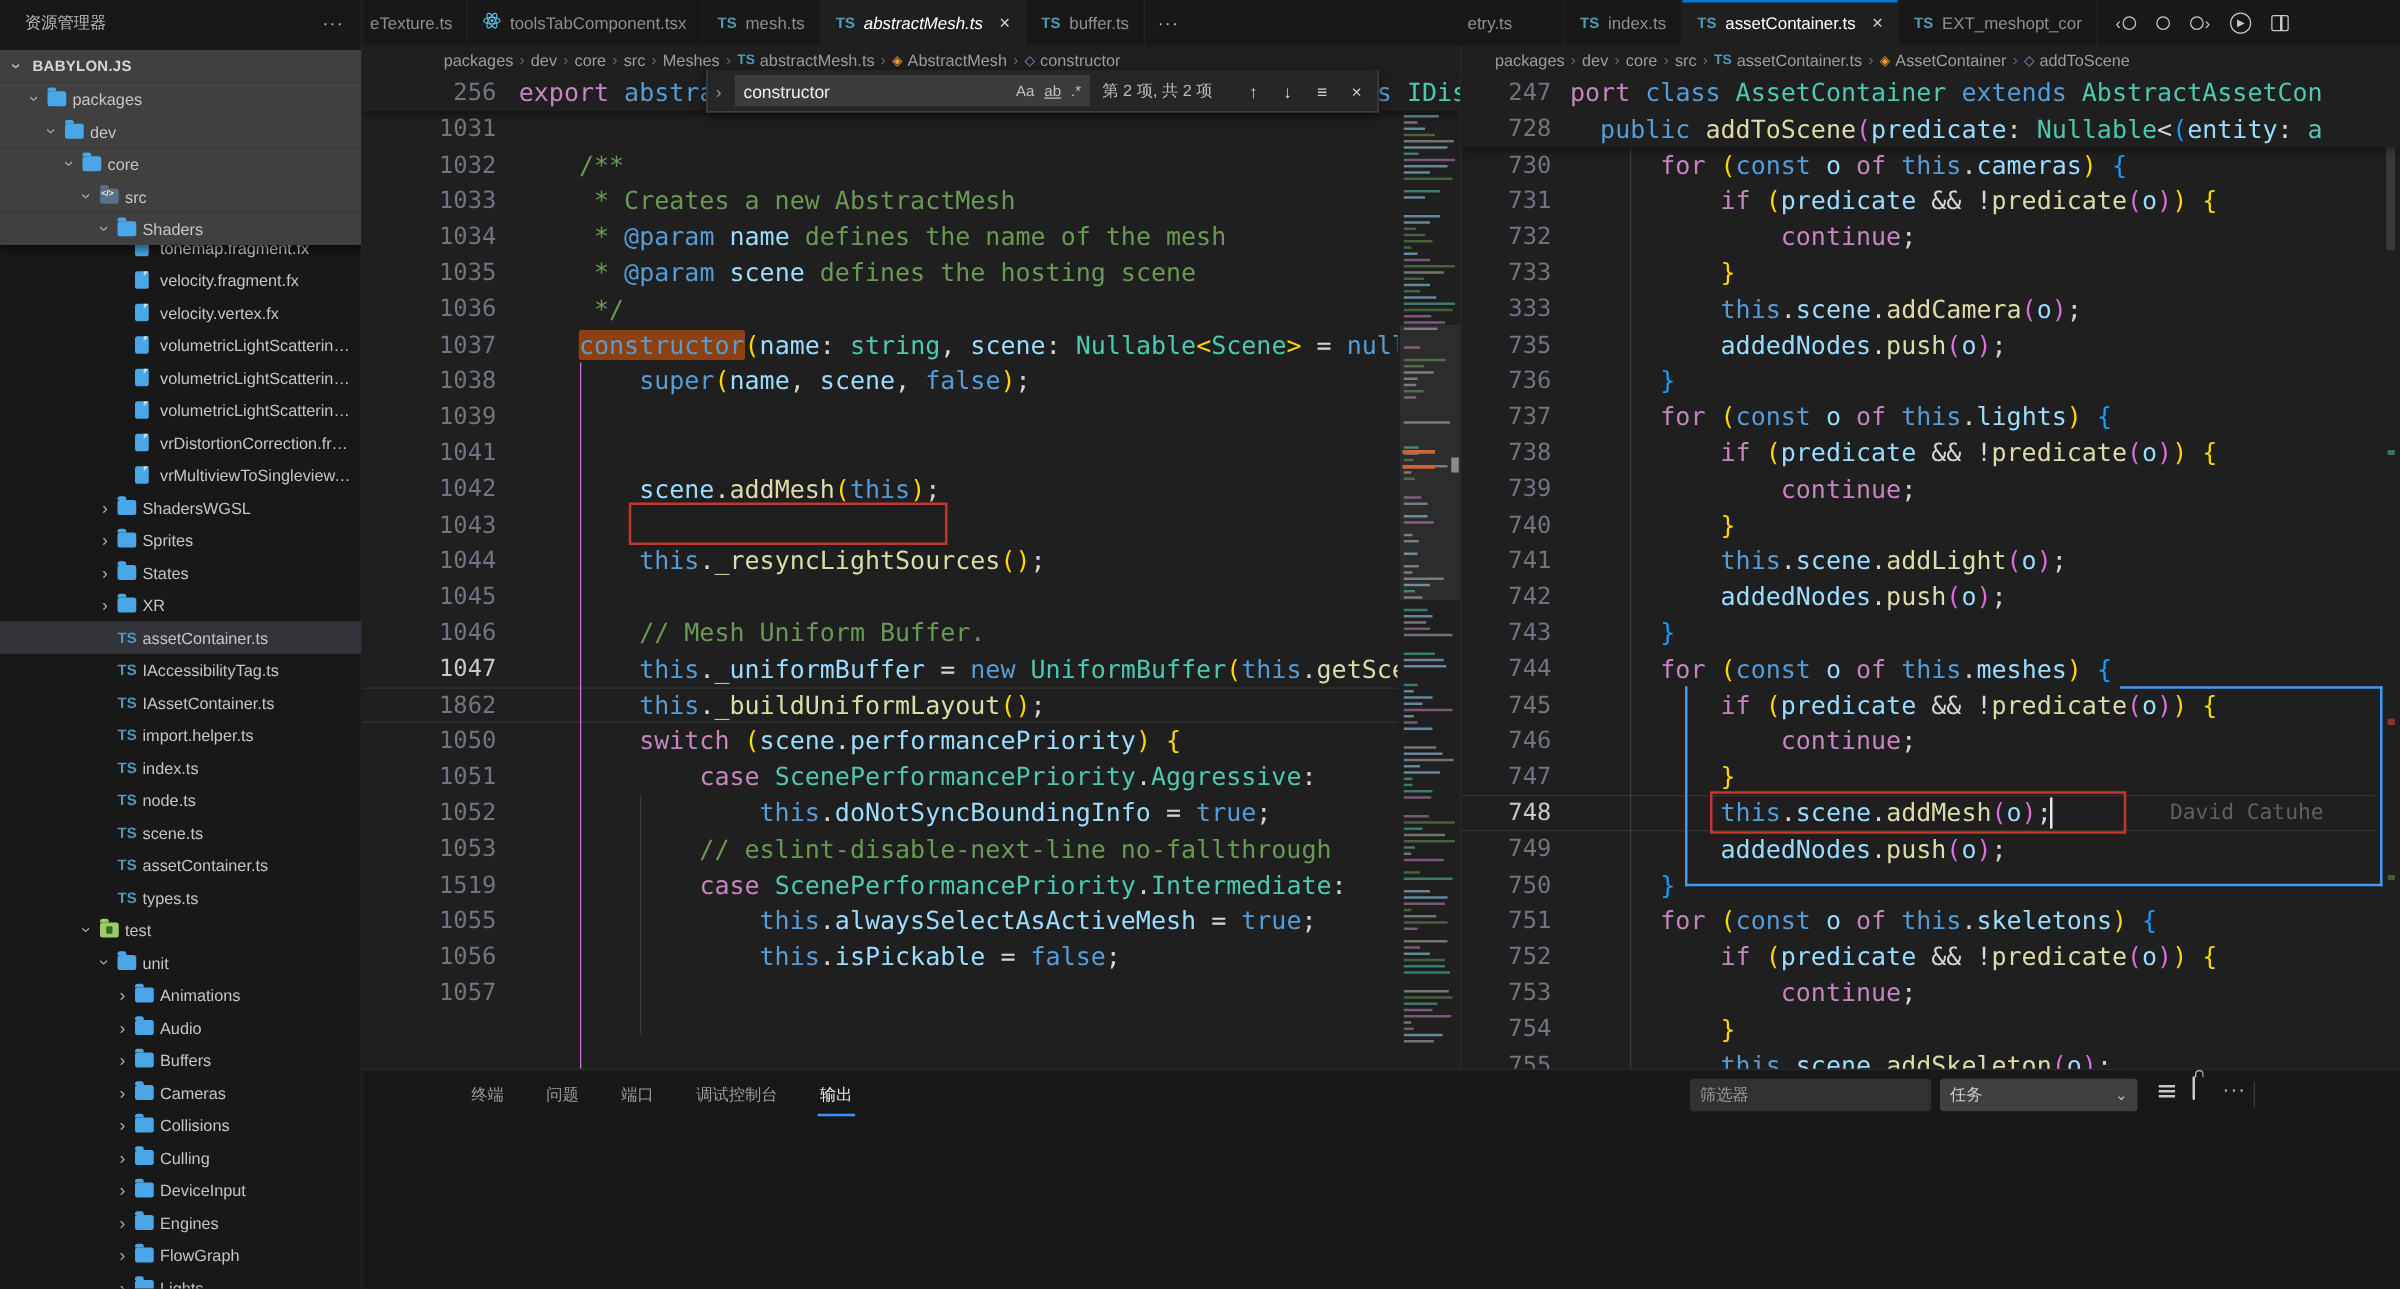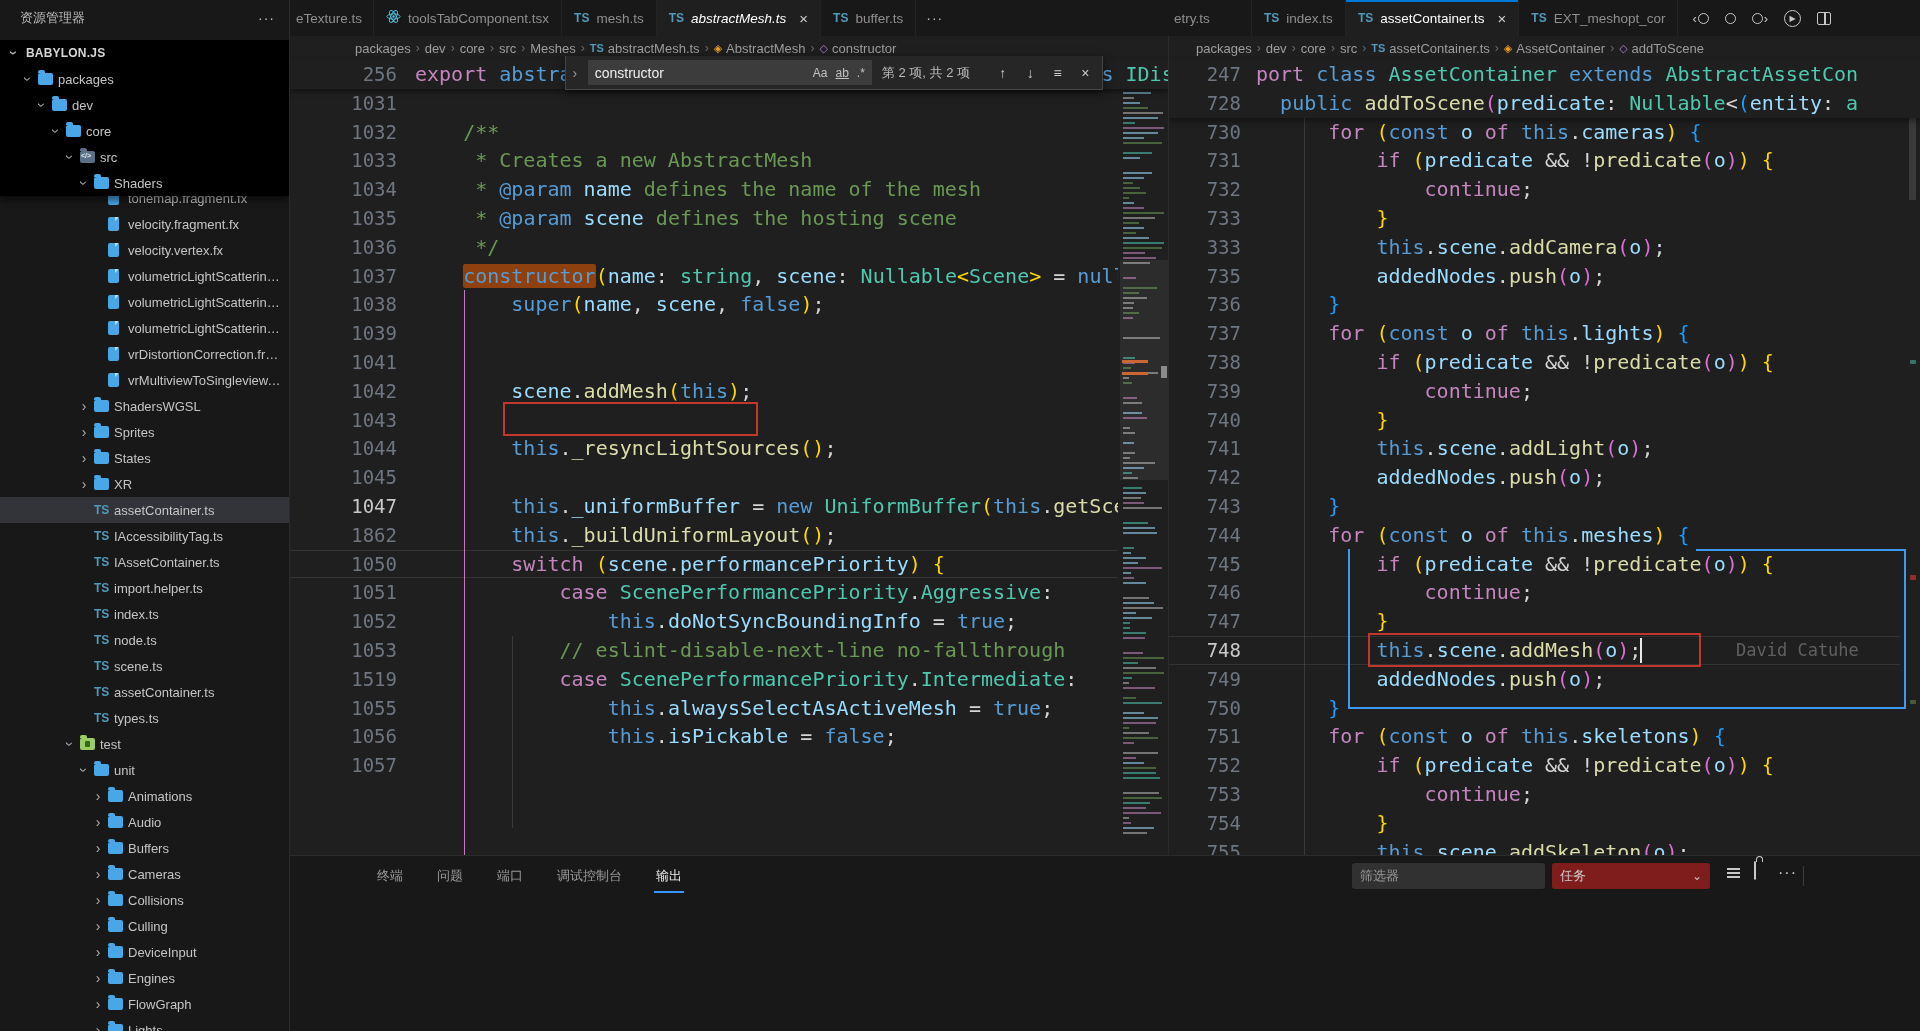--- a/index.html
+++ b/index.html
@@ -11,21 +11,21 @@
   .sb-head{height:36px;display:flex;align-items:center;padding:0 14px 0 20px;font-size:13px;color:#bcbcbc}
   .sb-more{margin-left:auto;color:#c0c0c0;cursor:pointer;letter-spacing:1px;font-size:14px}
   .tree{position:absolute;top:40px;left:0;right:0;bottom:0}
   .trow{height:26px;display:flex;align-items:center;font-size:13px;color:#c5c5c5;white-space:nowrap;position:relative;cursor:pointer}
   .trow.sel{background:#33333a}
   .trow.root{font-weight:700;font-size:12px;color:#d6d6d6;letter-spacing:.2px}
   .trow .chev{position:absolute;color:#b0b0b0;font-size:14px;width:12px;text-align:center}
   .trow .chev.down{transform:rotate(90deg)}
   .trow .lbl{position:absolute;overflow:hidden;text-overflow:ellipsis;white-space:nowrap;right:6px}
   .trow .ticon{position:absolute}
-  .st{position:relative;z-index:3;background:#000000}
+  .st{position:relative;z-index:3;background:#404040}
   .st.last{box-shadow:0 5px 6px rgba(0,0,0,.45)}
   .clipped{margin-top:-11px;position:relative;z-index:1}
   .ic-folder{width:15px;height:12px;background:#49a7e8;border-radius:2px;position:relative}
   .ic-folder::before{content:"";position:absolute;top:-3px;left:0;width:7px;height:3px;background:#49a7e8;border-radius:2px 2px 0 0}
   .ic-src{background:#5a7086}.ic-src::before{background:#5a7086}
   .ic-src::after{content:"</>";position:absolute;left:1px;top:1px;font-size:7px;color:#e3ecf3;font-weight:700}
   .ic-test{background:#9ccc65}.ic-test::before{background:#9ccc65}
   .ic-test::after{content:"";position:absolute;left:5px;top:3px;width:5px;height:6px;background:#33691e;border-radius:1px}
   .ic-file{width:11px;height:14px;background:#49a7e8;border-radius:2px;position:relative}
   .ic-file::before{content:"";position:absolute;top:0;right:0;border-left:4px solid rgba(255,255,255,.65);border-bottom:4px solid transparent}
@@ -105,21 +105,21 @@
   .ruler{position:absolute;top:24px;bottom:0;right:0;width:14px;z-index:2}
   .rmark{position:absolute;border-radius:1px}
 
   
   .panel{position:absolute;top:855px;left:0;width:1630px;height:176px;background:#181818;border-top:1px solid #2b2b2b}
   .panel-head{position:relative;height:40px;display:flex;align-items:center}
   .ptab{font-size:13px;color:#9a9a9a;cursor:pointer;position:relative;padding:4px 2px;white-space:nowrap}
   .ptab.active{color:#e9e9e9}
   .ptab.active::after{content:"";position:absolute;left:0;right:0;bottom:-4px;height:2px;background:#3794ff}
   .pfilter{position:absolute;left:1062px;top:7px;width:193px;height:26px;background:#313131;border-radius:3px;color:#9a9a9a;font-size:13px;display:flex;align-items:center;padding:0 8px}
-  .ptask{position:absolute;left:1262px;top:7px;width:158px;height:26px;background:#7f1d1d;border-radius:3px;color:#cccccc;font-size:13px;display:flex;align-items:center;padding:0 8px;cursor:pointer}
+  .ptask{position:absolute;left:1262px;top:7px;width:158px;height:26px;background:#404040;border-radius:3px;color:#cccccc;font-size:13px;display:flex;align-items:center;padding:0 8px;cursor:pointer}
   .ptask .chev{margin-left:auto;color:#c0c0c0;font-size:12px}
   .pico{position:absolute;top:11px;color:#c8c8c8;cursor:pointer}
   .ico-clear{width:13px;height:11px;position:relative}
   .ico-clear::before{content:"";position:absolute;left:0;top:1px;width:13px;height:1.6px;background:#c8c8c8;box-shadow:0 4px 0 #c8c8c8,0 8px 0 #c8c8c8}
   .ico-lock{width:11px;height:8px;border:1.4px solid #c8c8c8;border-radius:1px;position:relative;margin-top:5px}
   .ico-lock::before{content:"";position:absolute;left:1px;top:-6px;width:5px;height:5px;border:1.4px solid #c8c8c8;border-bottom:none;border-radius:4px 4px 0 0}
   .pdivider{position:absolute;left:1513px;top:10px;width:1px;height:20px;background:#3c3c3c}
 </style>
 </head>
 <body>
@@ -427,20 +427,21 @@
             <div class="crow"><span class="ln">1035</span><span class="ct"><span class="tk-c">     * </span><span class="tk-k">@param</span><span class="tk-c"> </span><span class="tk-v">scene</span><span class="tk-c"> defines the hosting scene</span></span></div>
             <div class="crow"><span class="ln">1036</span><span class="ct"><span class="tk-c">     */</span></span></div>
             <div class="crow"><span class="ln">1037</span><span class="ct"><span class="tk-p">    </span><span class="tk-k tk-hl">constructor</span><span class="tk-b1">(</span><span class="tk-v">name</span><span class="tk-p">: </span><span class="tk-t">string</span><span class="tk-p">, </span><span class="tk-v">scene</span><span class="tk-p">: </span><span class="tk-t">Nullable</span><span class="tk-b1">&lt;</span><span class="tk-t">Scene</span><span class="tk-b1">&gt;</span><span class="tk-p"> = </span><span class="tk-k">null</span></span></div>
             <div class="crow"><span class="ln">1038</span><span class="ct"><span class="tk-p">        </span><span class="tk-k">super</span><span class="tk-b1">(</span><span class="tk-v">name</span><span class="tk-p">, </span><span class="tk-v">scene</span><span class="tk-p">, </span><span class="tk-k">false</span><span class="tk-b1">)</span><span class="tk-p">;</span></span></div>
             <div class="crow"><span class="ln">1039</span><span class="ct"></span></div>
             <div class="crow"><span class="ln">1041</span><span class="ct"></span></div>
             <div class="crow"><span class="ln">1042</span><span class="ct"><span class="tk-p">        </span><span class="tk-v">scene</span><span class="tk-p">.</span><span class="tk-f">addMesh</span><span class="tk-b1">(</span><span class="tk-k">this</span><span class="tk-b1">)</span><span class="tk-p">;</span></span></div>
             <div class="crow"><span class="ln">1043</span><span class="ct"></span></div>
             <div class="crow"><span class="ln">1044</span><span class="ct"><span class="tk-p">        </span><span class="tk-k">this</span><span class="tk-p">.</span><span class="tk-f">_resyncLightSources</span><span class="tk-b1">()</span><span class="tk-p">;</span></span></div>
             <div class="crow"><span class="ln">1045</span><span class="ct"></span></div>
+            <div class="crow"><span class="ln">1046</span><span class="ct"><span class="tk-c">        // Mesh Uniform Buffer.</span></span></div>
             <div class="crow"><span class="ln cur">1047</span><span class="ct"><span class="tk-p">        </span><span class="tk-k">this</span><span class="tk-p">.</span><span class="tk-v">_uniformBuffer</span><span class="tk-p"> = </span><span class="tk-k">new</span><span class="tk-p"> </span><span class="tk-t">UniformBuffer</span><span class="tk-b1">(</span><span class="tk-k">this</span><span class="tk-p">.</span><span class="tk-f">getScene</span></span></div>
             <div class="crow"><span class="ln">1862</span><span class="ct"><span class="tk-p">        </span><span class="tk-k">this</span><span class="tk-p">.</span><span class="tk-f">_buildUniformLayout</span><span class="tk-b1">()</span><span class="tk-p">;</span></span></div>
             <div class="crow"><span class="ln">1050</span><span class="ct"><span class="tk-p">        </span><span class="tk-m">switch</span><span class="tk-p"> </span><span class="tk-b1">(</span><span class="tk-v">scene</span><span class="tk-p">.</span><span class="tk-v">performancePriority</span><span class="tk-b1">)</span><span class="tk-p"> </span><span class="tk-b1">{</span></span></div>
             <div class="crow"><span class="ln">1051</span><span class="ct"><span class="tk-p">            </span><span class="tk-m">case</span><span class="tk-p"> </span><span class="tk-t">ScenePerformancePriority</span><span class="tk-p">.</span><span class="tk-t">Aggressive</span><span class="tk-p">:</span></span></div>
             <div class="crow"><span class="ln">1052</span><span class="ct"><span class="tk-p">                </span><span class="tk-k">this</span><span class="tk-p">.</span><span class="tk-v">doNotSyncBoundingInfo</span><span class="tk-p"> = </span><span class="tk-k">true</span><span class="tk-p">;</span></span></div>
             <div class="crow"><span class="ln">1053</span><span class="ct"><span class="tk-c">            // eslint-disable-next-line no-fallthrough</span></span></div>
             <div class="crow"><span class="ln">1519</span><span class="ct"><span class="tk-p">            </span><span class="tk-m">case</span><span class="tk-p"> </span><span class="tk-t">ScenePerformancePriority</span><span class="tk-p">.</span><span class="tk-t">Intermediate</span><span class="tk-p">:</span></span></div>
             <div class="crow"><span class="ln">1055</span><span class="ct"><span class="tk-p">                </span><span class="tk-k">this</span><span class="tk-p">.</span><span class="tk-v">alwaysSelectAsActiveMesh</span><span class="tk-p"> = </span><span class="tk-k">true</span><span class="tk-p">;</span></span></div>
             <div class="crow"><span class="ln">1056</span><span class="ct"><span class="tk-p">                </span><span class="tk-k">this</span><span class="tk-p">.</span><span class="tk-v">isPickable</span><span class="tk-p"> = </span><span class="tk-k">false</span><span class="tk-p">;</span></span></div>
             <div class="crow"><span class="ln">1057</span><span class="ct"></span></div>

